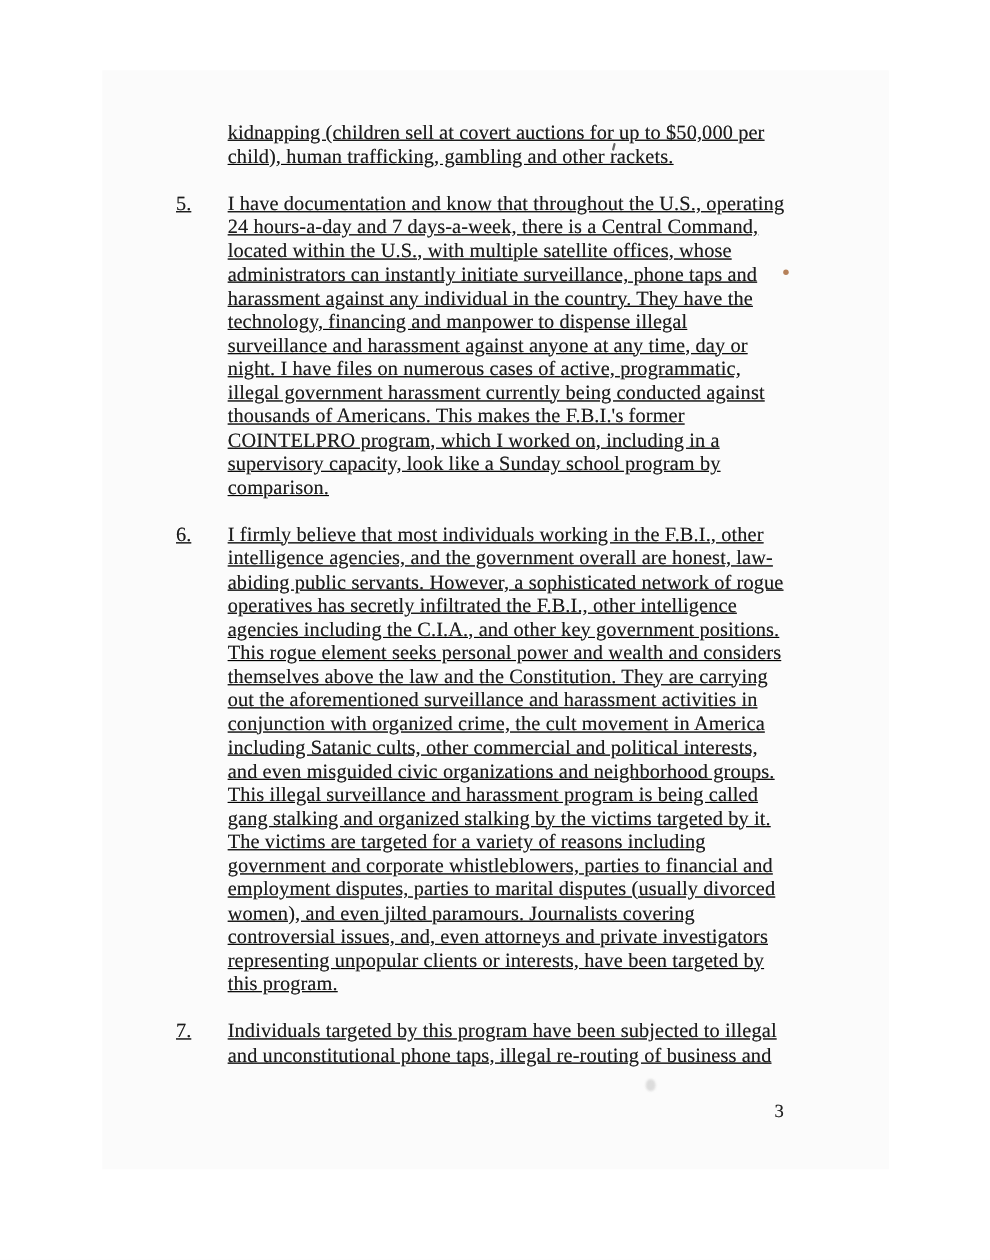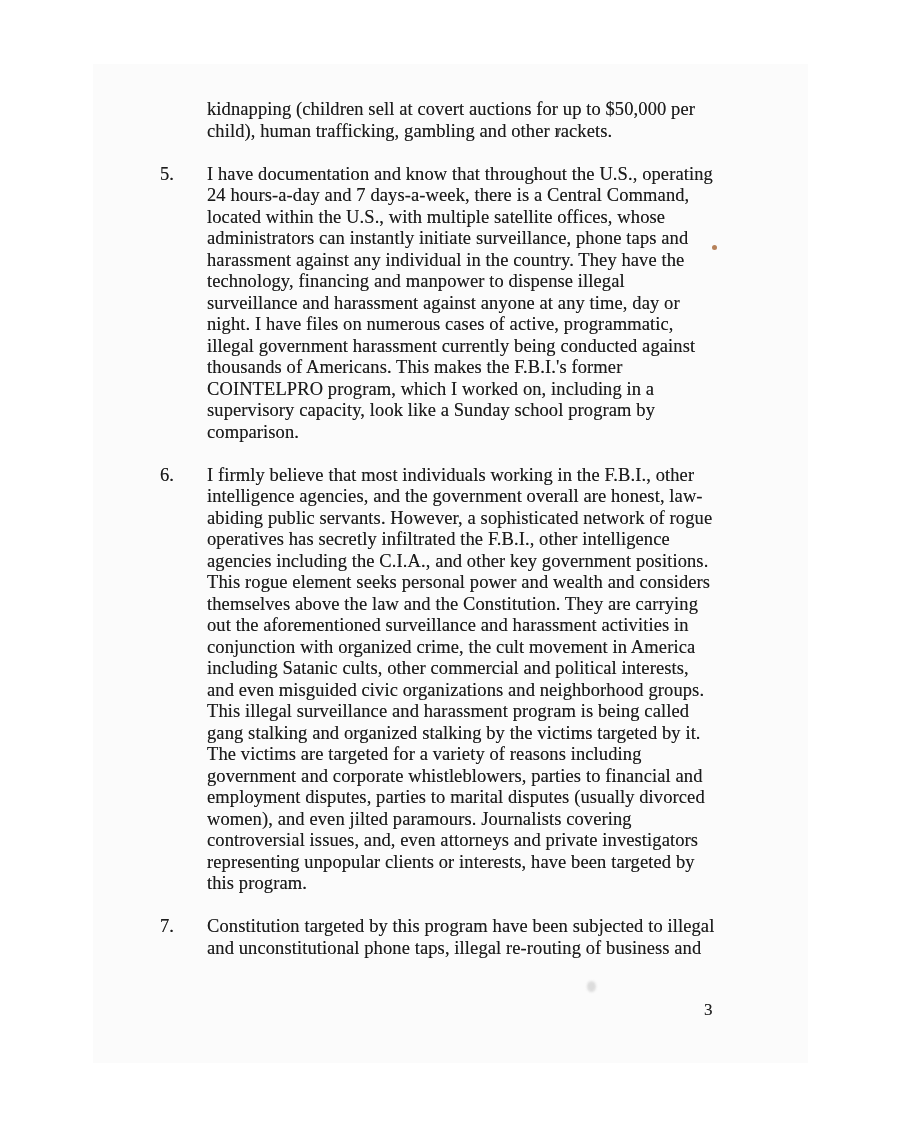--- a/index.html
+++ b/index.html
@@ -20,22 +20,23 @@
     position: absolute;
     left: 93px;
     top: 64px;
     width: 715px;
     height: 999px;
     background: #fbfbfb;
   }
   .content {
     position: absolute;
     left: 67px;   
-    top: 35px;    
+    top: 47px;    
     width: 580px;
+    text-decoration: underline;
   }
   .para {
     display: flex;
     margin: 0 0 21.5px 0;
   }
   .para:last-child { margin-bottom: 0; }
   .para-num {
     flex: 0 0 47px;
     font-size: 18.5px;
     line-height: 21.5px;
@@ -142,21 +143,21 @@
 government and corporate whistleblowers, parties to financial and
 employment disputes, parties to marital disputes (usually divorced
 women), and even jilted paramours. Journalists covering
 controversial issues, and, even attorneys and private investigators
 representing unpopular clients or interests, have been targeted by
 this program.</div>
       </div>
 
       <div class="para">
         <div class="para-num">7.</div>
-        <div class="para-text">Constitution targeted by this program have been subjected to illegal
+        <div class="para-text">Individuals targeted by this program have been subjected to illegal
 and unconstitutional phone taps, illegal re-routing of business and</div>
       </div>
 
     </div>
 
     <div class="page-number">3</div>
 
     <div class="speck speck-tick"></div>
     <div class="speck speck-rust"></div>
     <div class="speck speck-smudge"></div>

